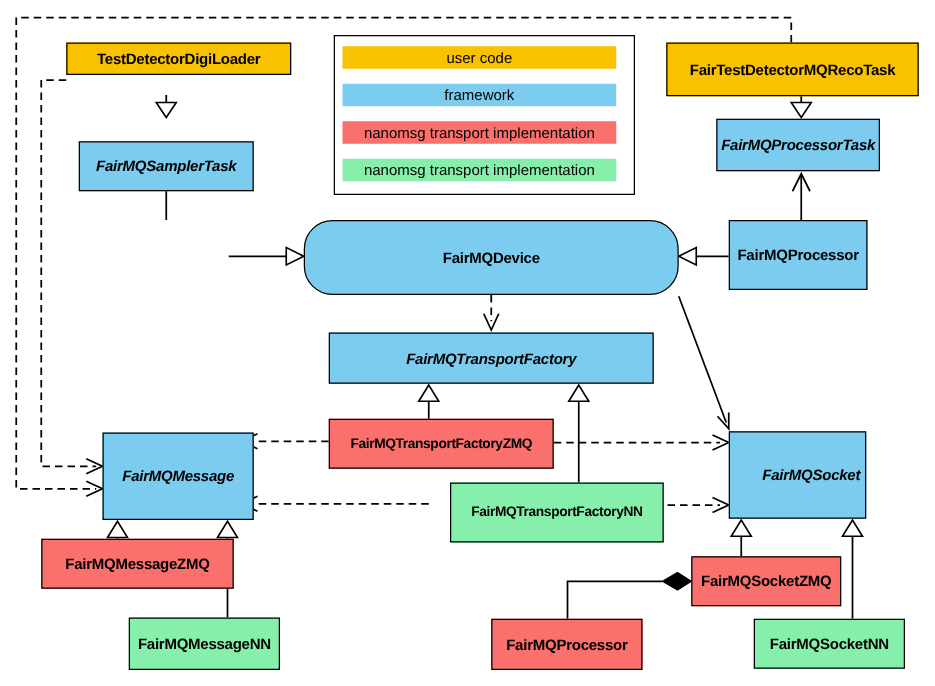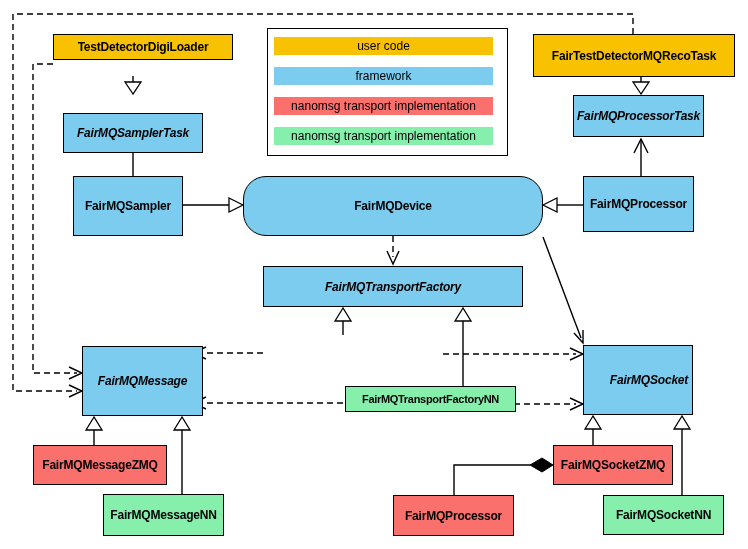--- a/index.html
+++ b/index.html
@@ -148,36 +148,36 @@
   </svg>
 
   <div class="node n-user" style="left:53px;top:34px;width:180px;height:26px;">TestDetectorDigiLoader</div>
 
   <div class="node n-user" style="left:533px;top:34px;width:202px;height:43px;">FairTestDetectorMQRecoTask</div>
 
   <div class="node n-fw abstract" style="left:63px;top:95px;width:140px;height:40px;margin-top:18px;">FairMQSamplerTask</div>
 
   <div class="node n-fw abstract" style="left:573px;top:95px;width:131px;height:42px;">FairMQProcessorTask</div>
 
-  <div class="node n-fw" style="left:73px;top:176px;width:110px;height:60px;">FairMQSampler</div>
 
   <div class="node n-fw" style="left:243px;top:176px;width:300px;height:60px;border-radius:23px;">FairMQDevice</div>
 
   <div class="node n-fw" style="left:583px;top:176px;width:111px;height:56px;">FairMQProcessor</div>
 
   <div class="node n-fw abstract" style="left:263px;top:266px;width:260px;height:41px;">FairMQTransportFactory</div>
 
+  <div class="node n-zmq tight" style="left:263px;top:335px;width:180px;height:40px;">FairMQTransportFactoryZMQ</div>
 
-  <div class="node n-nn tight" style="left:345px;top:386px;width:171px;height:26px;">FairMQTransportFactoryNN</div>
+  <div class="node n-nn tight" style="left:360px;top:386px;width:171px;height:48px;">FairMQTransportFactoryNN</div>
 
   <div class="node n-fw abstract" style="left:82px;top:346px;width:121px;height:70px;">FairMQMessage</div>
 
   <div class="node n-fw abstract" style="left:583px;top:345px;width:110px;height:70px;padding-left:22px;">FairMQSocket</div>
 
-  <div class="node n-zmq" style="left:33px;top:445px;width:134px;height:40px;">FairMQMessageZMQ</div>
+  <div class="node n-zmq" style="left:33px;top:431px;width:154px;height:40px;">FairMQMessageZMQ</div>
 
   <div class="node n-nn" style="left:103px;top:494px;width:121px;height:42px;">FairMQMessageNN</div>
 
   <div class="node n-zmq" style="left:393px;top:495px;width:121px;height:41px;">FairMQProcessor</div>
 
   <div class="node n-zmq" style="left:553px;top:445px;width:120px;height:40px;">FairMQSocketZMQ</div>
 
   <div class="node n-nn" style="left:603px;top:495px;width:121px;height:40px;">FairMQSocketNN</div>
 
   <div class="legend">

